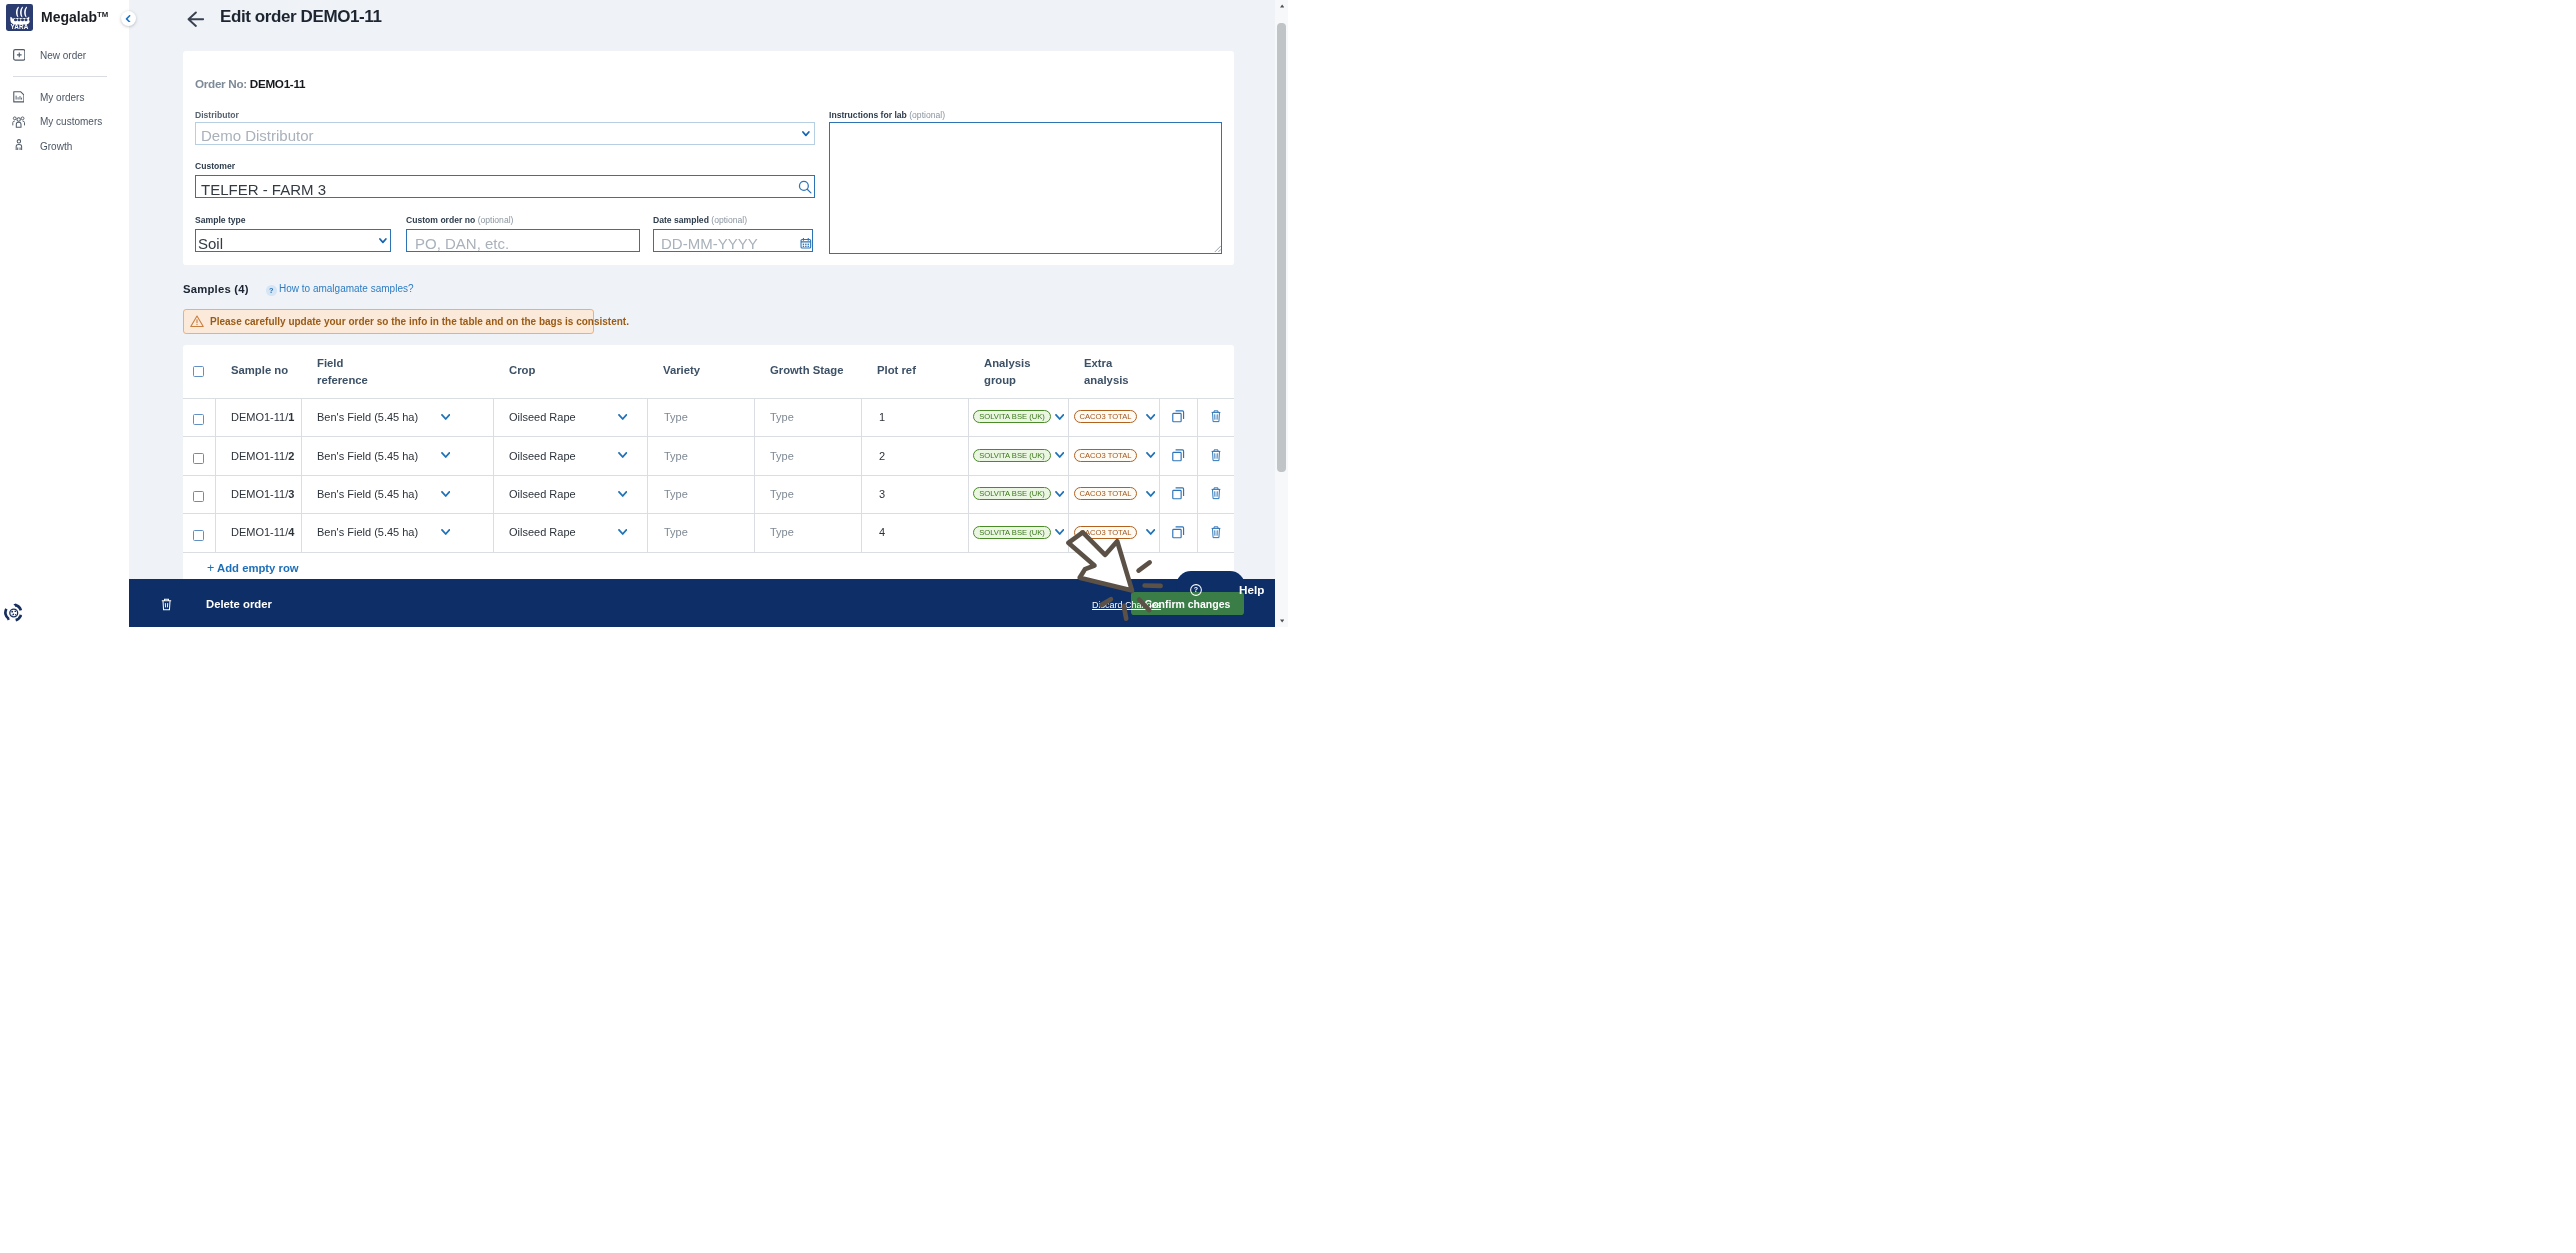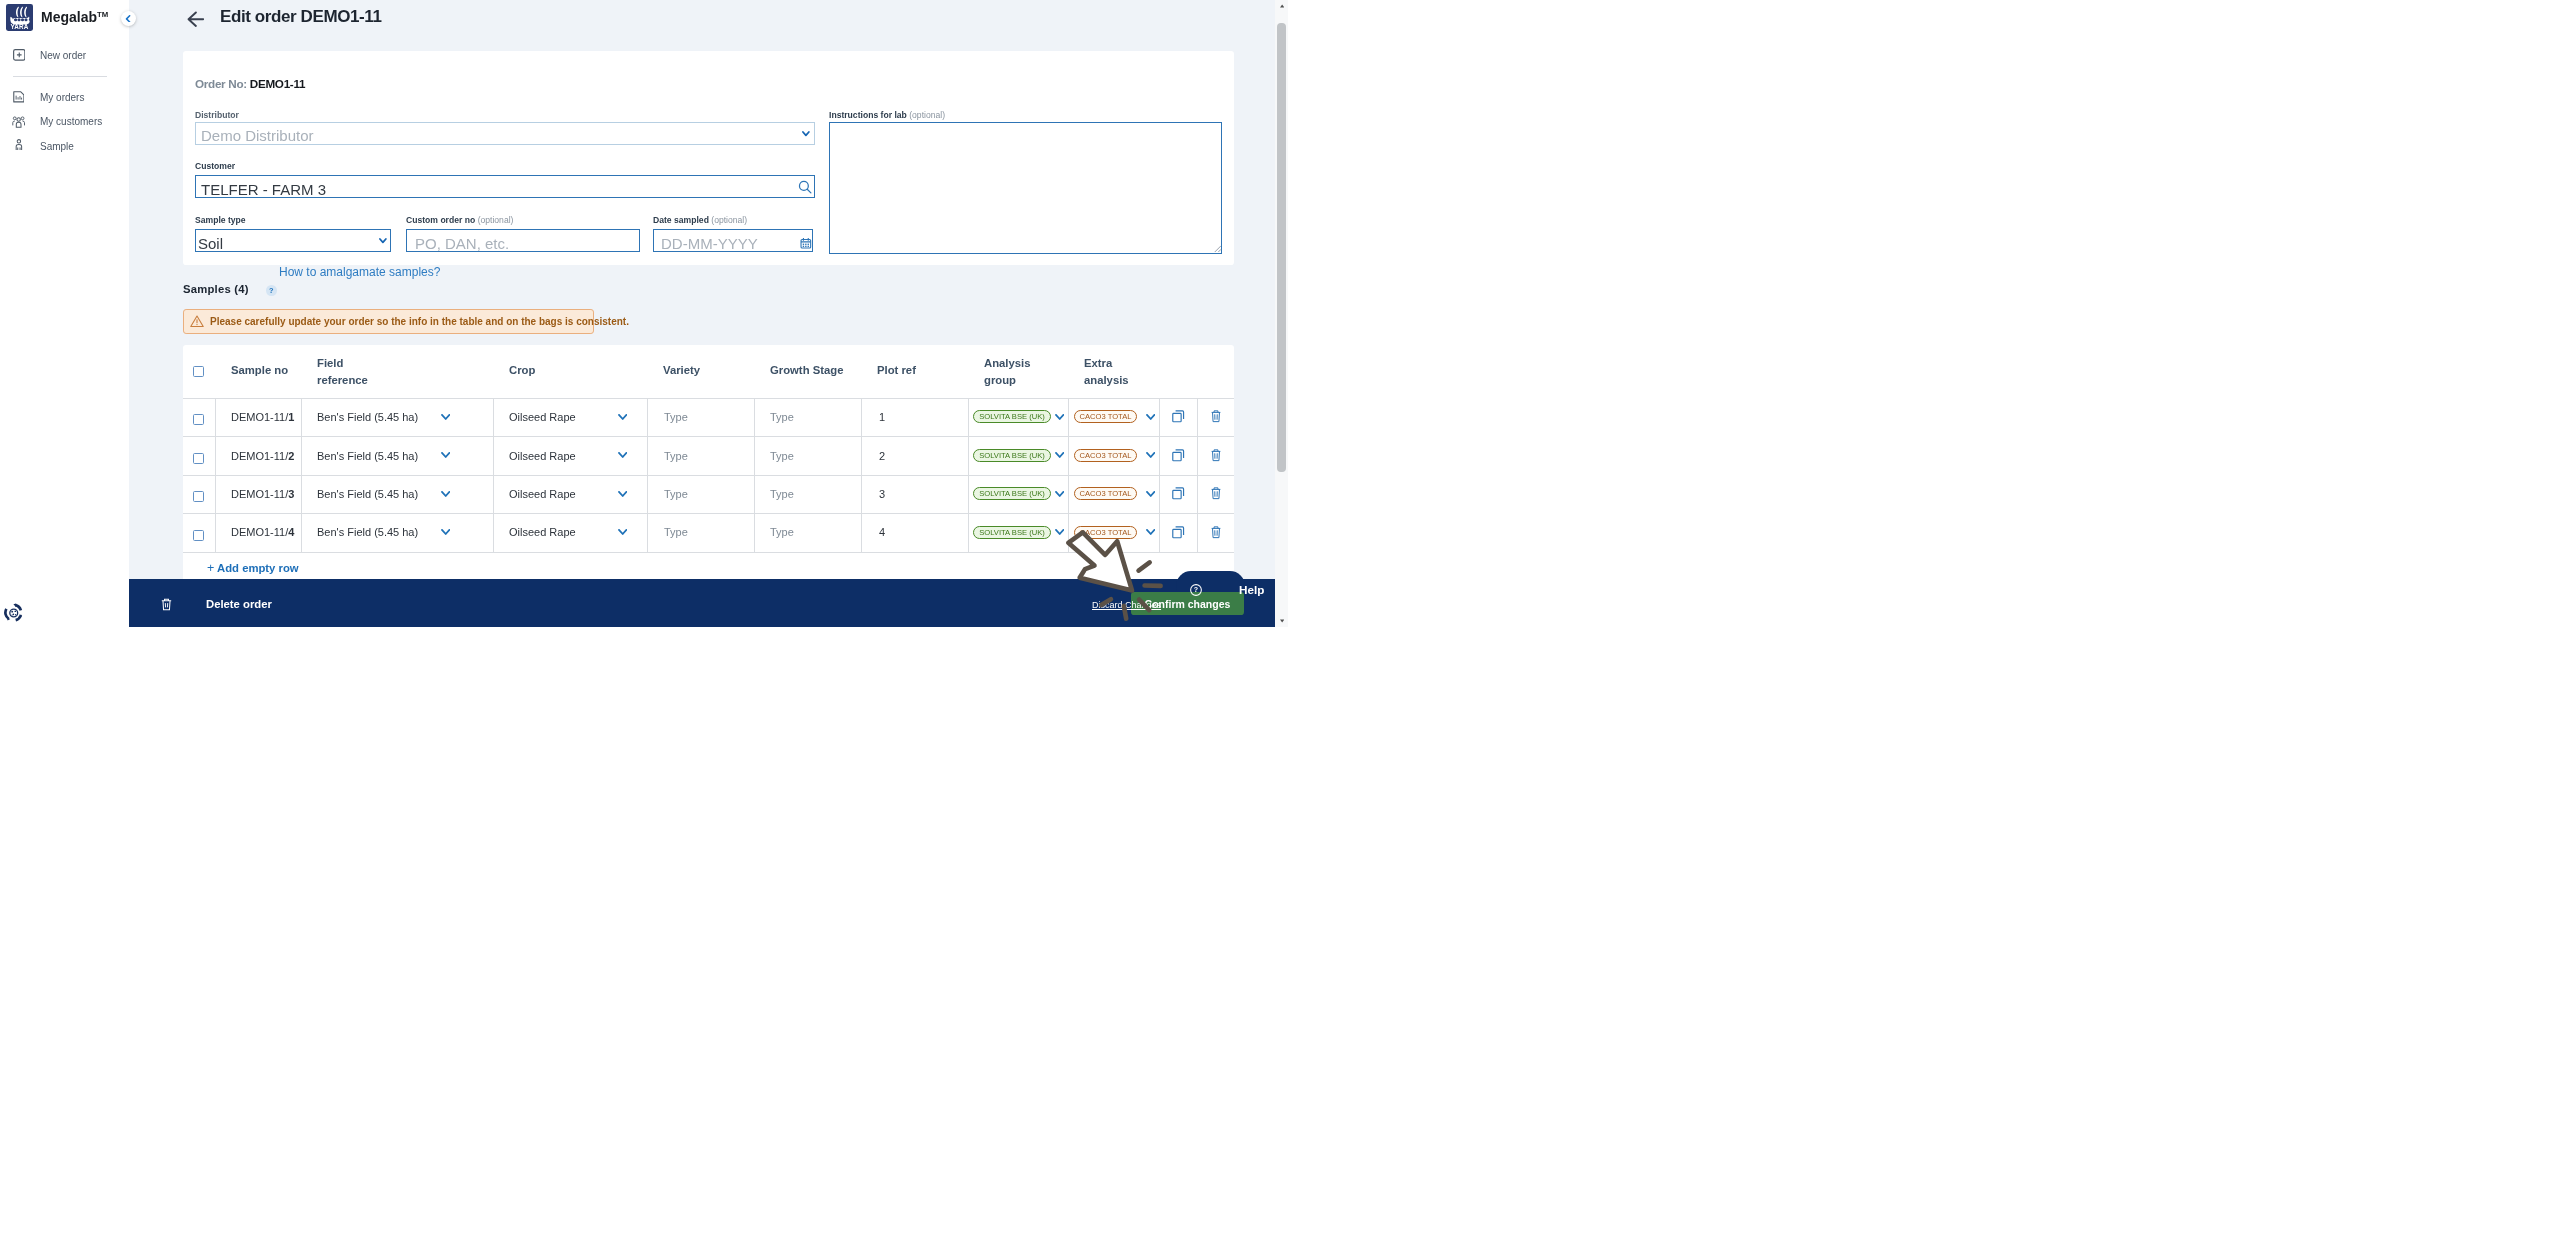--- a/index.html
+++ b/index.html
@@ -86,21 +86,21 @@
 </svg>
 
 <div class="abs lbl" style="left:829px;top:110px;z-index:2">Instructions for lab <span class="opt">(optional)</span></div>
 <div class="abs inp" style="left:829px;top:122px;width:393px;height:132px;z-index:2"></div>
 <svg class="abs" style="left:1214px;top:245px;z-index:3" width="7.8" height="7.8" viewBox="0 0 10 10">
     <path d="M9 1 L1 9 M9 5.5 L5.5 9" stroke="#7b8794" stroke-width="1" fill="none"></path>
   </svg>
 
 <div class="abs" style="left:183px;top:283px;font-size:11.3px;font-weight:bold;color:#1b2430;z-index:2;letter-spacing:0.2px">Samples (4)</div>
 <div class="abs" style="left:266px;top:285px;width:10.5px;height:10.5px;border-radius:50%;background:#d5e5f4;z-index:2;display:flex;align-items:center;justify-content:center;font-size:7.4px;font-weight:bold;color:#2073bc">?</div>
-<div class="abs" style="left:279px;top:265px;font-size:12px;color:#2e7cc2;z-index:2">How to amalgamate samples?</div>
+<div class="abs" style="left:279px;top:283px;font-size:10px;color:#2e7cc2;z-index:2">How to amalgamate samples?</div>
 
 <div class="abs" style="left:183px;top:309px;width:411px;height:25px;background:#fbead9;border:0.8px solid #eaaf7e;border-radius:3.1px;z-index:2"></div>
 <svg class="abs" style="left:190px;top:315px;z-index:3" width="14" height="12.5" viewBox="0 0 18 16">
   <path d="M9 1.2 L17 14.8 L1 14.8 Z" fill="none" stroke="#c87e3e" stroke-width="1.4" stroke-linejoin="round"></path>
   <path d="M9 6 L9 10" stroke="#c87e3e" stroke-width="1.4" stroke-linecap="round"></path>
   <circle cx="9" cy="12.3" r="0.9" fill="#c87e3e"></circle>
 </svg>
 <div class="abs" style="left:210px;top:316px;font-size:10px;font-weight:bold;color:#9b5b16;z-index:3">Please carefully update your order so the info in the table and on the bags is consistent.</div>
 
 <div class="abs" id="tablecard"></div>
@@ -326,21 +326,21 @@
   <circle cx="13.5" cy="3" r="1.8" fill="none" stroke="#4f5a66" stroke-width="1.2"></circle>
   <path d="M5.5 14.5 L5.5 10.5 Q5.5 8 8.5 8 Q11.5 8 11.5 10.5 L11.5 14.5 Z" fill="none" stroke="#4f5a66" stroke-width="1.3"></path>
   <path d="M1 12 L1 8.5 Q1 6.5 3.5 6.5 M16 12 L16 8.5 Q16 6.5 13.5 6.5" fill="none" stroke="#4f5a66" stroke-width="1.2"></path>
 </svg>
 <div class="abs menu-txt" style="left:40px;top:116px;z-index:6">My customers</div>
 
 <svg class="abs" style="left:15px;top:139px;z-index:6" width="7.8" height="11.7" viewBox="0 0 10 15">
   <circle cx="5" cy="3" r="2.2" fill="none" stroke="#4f5a66" stroke-width="1.3"></circle>
   <path d="M1.5 14 L1.5 9.5 Q1.5 7 5 7 Q8.5 7 8.5 9.5 L8.5 14 M3.5 14 L3.5 11 M6.5 14 L6.5 11" fill="none" stroke="#4f5a66" stroke-width="1.3"></path>
 </svg>
-<div class="abs menu-txt" style="left:40px;top:141px;z-index:6">Sample</div>
+<div class="abs menu-txt" style="left:40px;top:141px;z-index:6">Growth</div>
 
 <svg class="abs" style="left:4.3px;top:603px;z-index:6" width="19.5" height="20" viewBox="0 0 50 52">
   <g fill="none" stroke="#172f5e" stroke-width="7">
     <path d="M29 5.5 A 19.5 19.5 0 0 1 43.5 19"></path>
     <path d="M43 33 A 19.5 19.5 0 0 1 30 44.5"></path>
     <path d="M11.5 41 A 19.5 19.5 0 0 1 5.8 15.5"></path>
   </g>
   <g fill="#172f5e">
     <path d="M31.5 1.0 L24.0 3.2 L30.2 9.8 Z"></path>
     <path d="M46.8 31.0 L39.2 30.2 L43.0 38.8 Z"></path>

